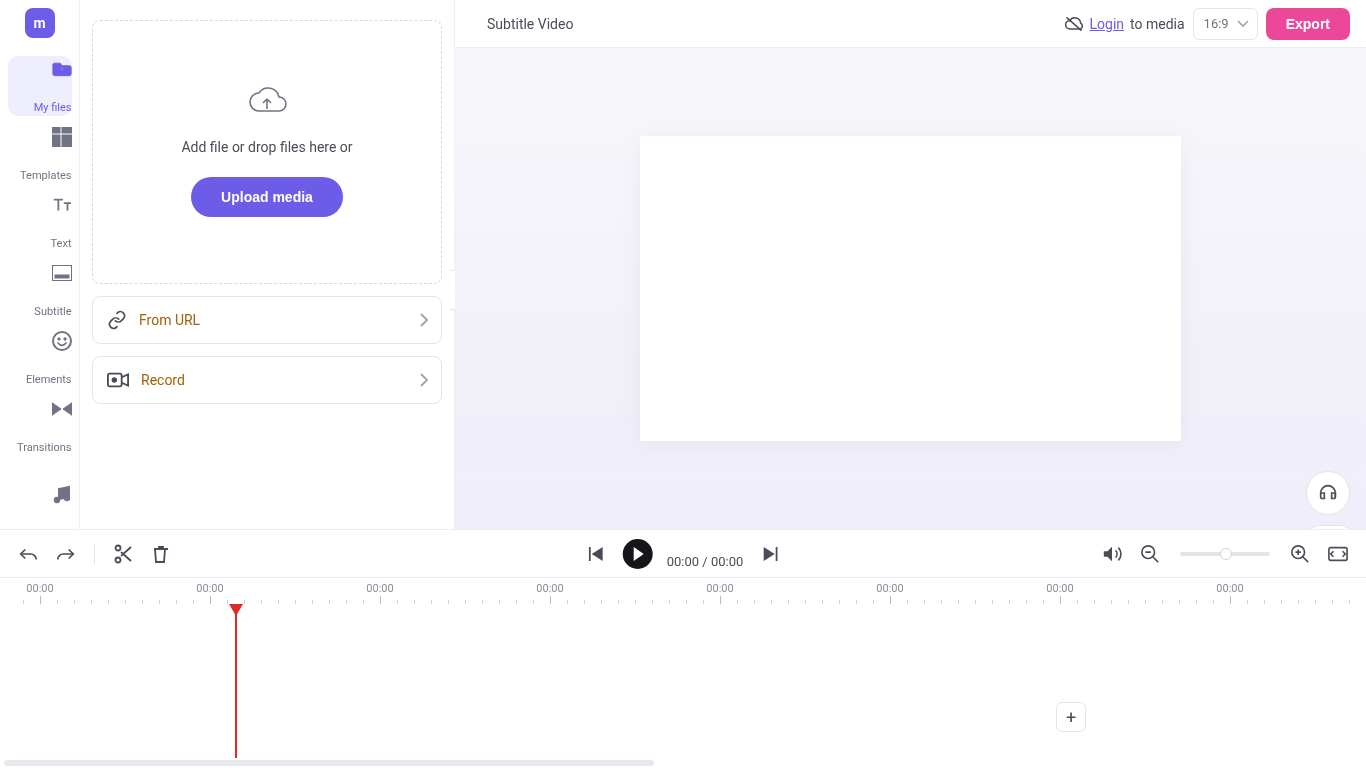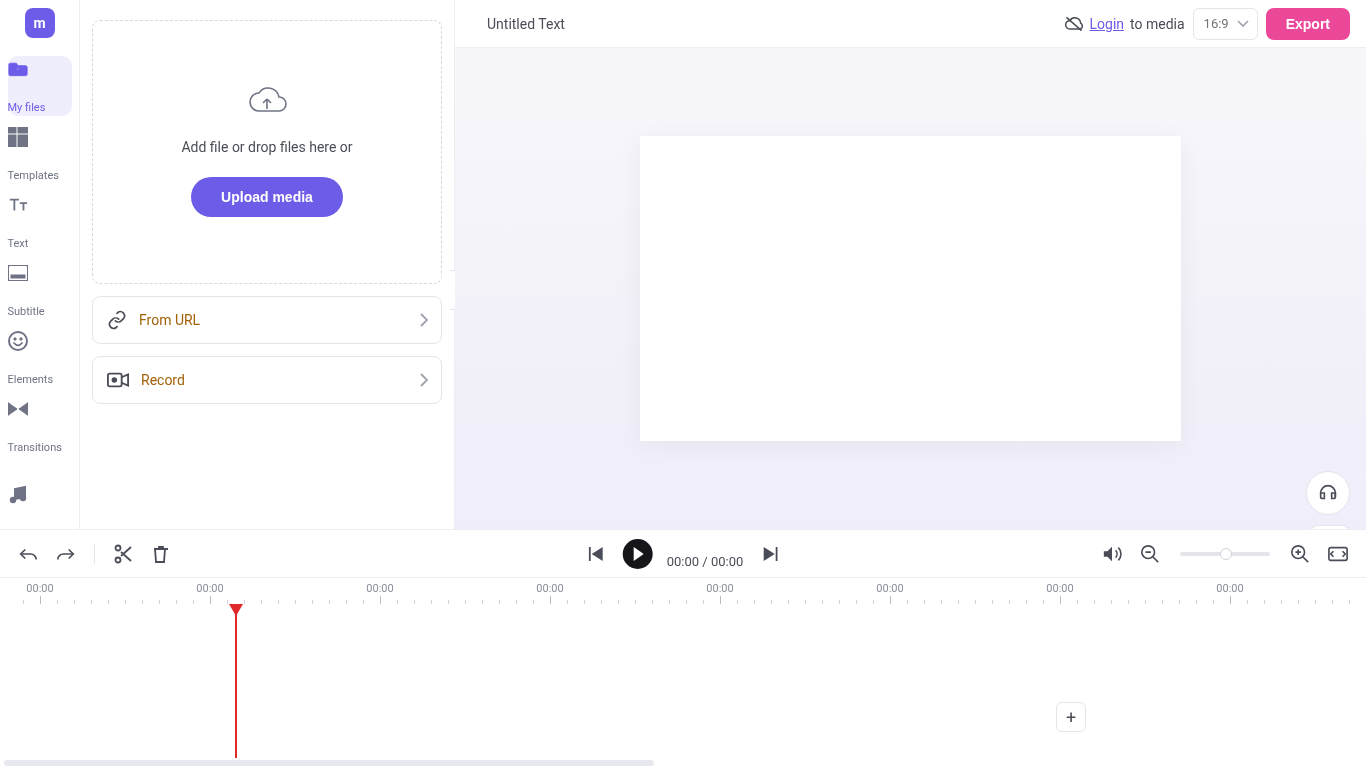--- a/index.html
+++ b/index.html
@@ -5,21 +5,21 @@
   * { box-sizing: border-box; margin: 0; padding: 0; }
   html, body { width: 1366px; height: 768px; overflow: hidden; font-family: -apple-system, BlinkMacSystemFont, "Segoe UI", Roboto, sans-serif; }
   body { display: flex; flex-direction: column; background: #fff; color: #16161a; }
 
   
   .main { display: flex; flex: 1 1 auto; min-height: 0; height: 529px; }
 
   
   .leftnav { width: 80px; min-width: 80px; border-right: 1px solid #eceef2; display: flex; flex-direction: column; align-items: center; padding-top: 8px; gap: 8px; overflow: hidden;}
   .logo { width: 30px; height: 30px; border-radius: 8px; background: #6c5ce7; display: flex; align-items: center; justify-content: center; color: #fff; font-weight: 700; font-size: 14px; margin-bottom: 10px;}
-  .nav-item { width: 64px; height: 60px; display: flex; flex-direction: column; align-items: flex-start; justify-content: center; gap: 22px; border-radius: 10px; color: #6f7384; cursor: pointer; font-size: 11px; }
+  .nav-item { width: 64px; height: 60px; display: flex; flex-direction: column; align-items: flex-end; justify-content: center; gap: 22px; border-radius: 10px; color: #6f7384; cursor: pointer; font-size: 11px; }
   .nav-item.active { background: #efeefc; color: #6c5ce7; }
   .nav-ico { width: 20px; height: 20px; display:flex; align-items:center; justify-content:center; color: inherit; }
   .leftnav .nav-item svg { stroke: currentColor; fill: currentColor; }
 
   
   .panel { width: 375px; min-width:375px; border-right: 1px solid #eceef2; padding: 20px 12px; display:flex; flex-direction:column; gap:12px; position:relative; }
   .dropzone { border: 1px dashed #d5d8df; border-radius: 8px; height: 264px; display:flex; flex-direction:column; align-items:center; justify-content:center; gap: 22px; color:#4a4d57; font-size:14px;}
   .cloud { color:#6f7384; }
   .upload-btn { background:#6c5ce7; color:#fff; border:none; border-radius: 999px; padding: 0 30px; height:40px; font-size:14px; font-weight:600; cursor:pointer;}
   .row-btn { display:flex; align-items:center; gap:12px; border:1px solid #e3e5ea; border-radius:8px; height:48px; padding:0 14px; cursor:pointer; color:#a16207; font-size:14px; position:relative;}
@@ -199,21 +199,21 @@
 
     <div class="collapse-handle">
       <svg width="8" height="12" viewBox="0 0 8 14" fill="none" stroke="currentColor" stroke-width="1.6">
           <path d="M6 1L1 7l5 6"></path>
         </svg>
     </div>
   </div>
 
   <div class="preview-wrap">
     <div class="preview-header">
-      <span class="title">Untitled Text</span>
+      <span class="title">Subtitle Video</span>
       <span class="spacer"></span>
       <span class="login-group">
         <span>
           <svg width="20" height="18" viewBox="0 0 24 20" fill="none" stroke="#4a4d57" stroke-width="1.8">
               <path d="M7 16a5 5 0 010-10 7 7 0 0113 3 4 4 0 010 7H7z"></path>
               <path d="M3 2l18 16"></path>
             </svg>
         </span>
         <a href="#">Login</a>
         <span>to media</span>

